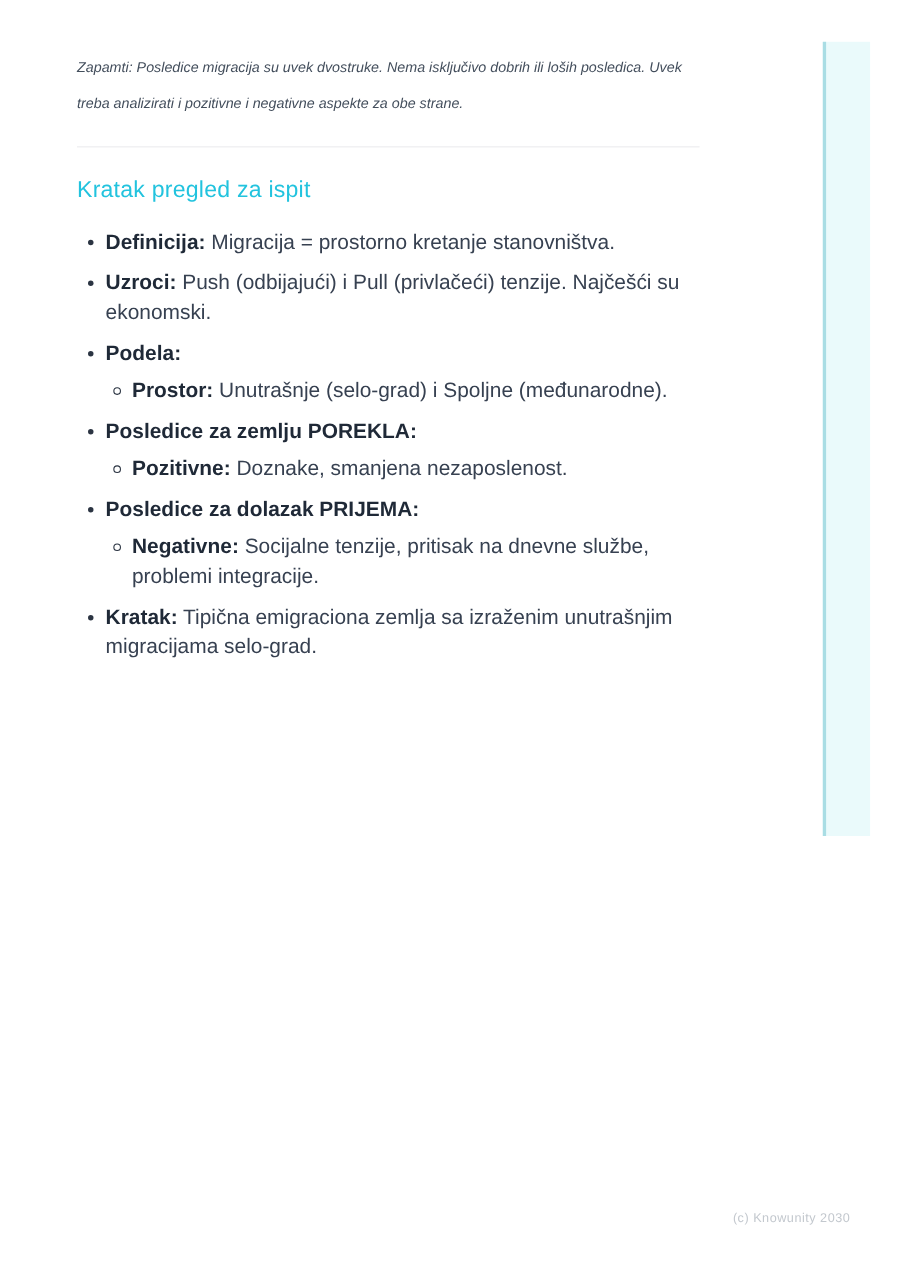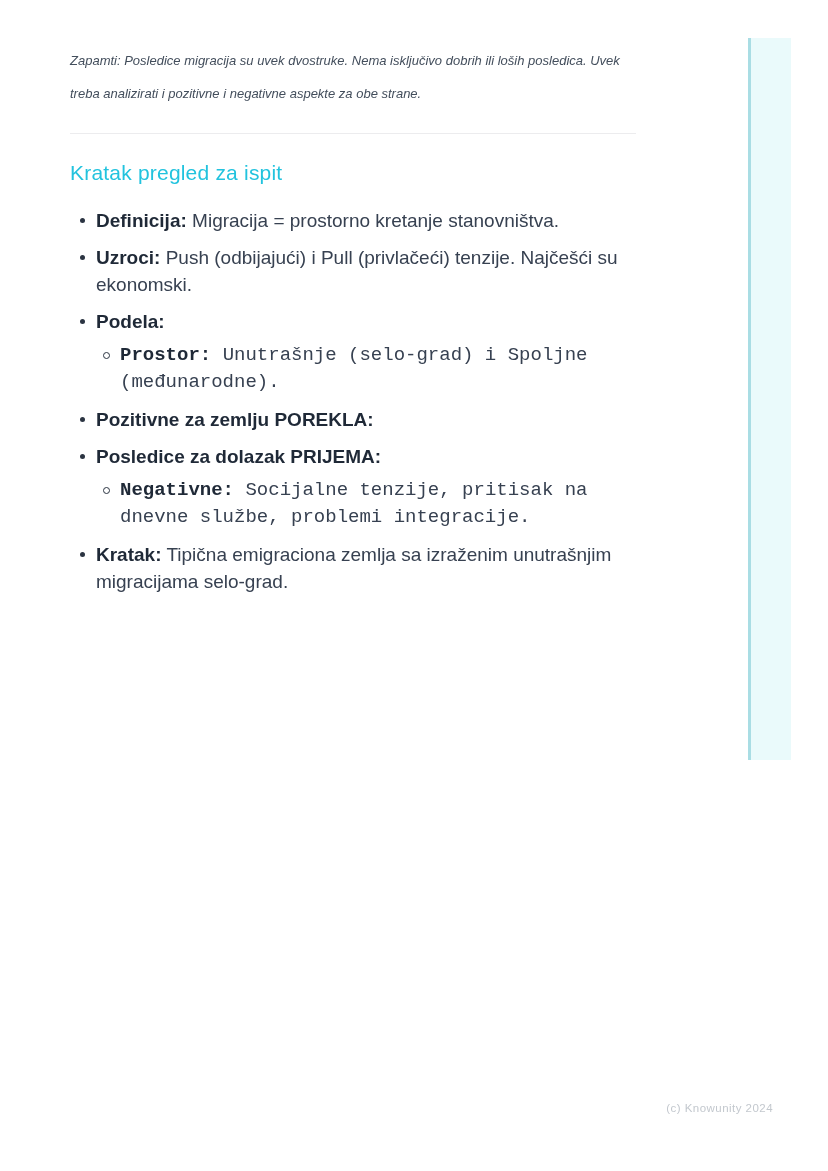--- a/index.html
+++ b/index.html
@@ -59,21 +59,20 @@
   }
   ul.lvl2{
     list-style:none;
     margin:7px 0 0 0;
     padding:0;
   }
   ul.lvl2 > li{
     position:relative;
     padding-left:24px;
     margin-bottom:7px;
-    font-family:Liberation Mono, monospace;
   }
   .marker.circle{
     left:7px;top:10px;
     width:5px;height:5px;
     border-radius:50%;
     border:1.5px solid #2b3442;
     background:transparent;
   }
   .b{
     font-weight:bold;
@@ -129,22 +128,27 @@
           <li>
             <span class="marker circle"></span>
             <span class="b">Prostor:</span>
             <span>Unutrašnje (selo-grad) i Spoljne (međunarodne).</span>
           </li>
         </ul>
       </li>
 
       <li>
         <span class="marker dot"></span>
-        <span class="b">Pozitivne za zemlju POREKLA:</span>
+        <span class="b">Posledice za zemlju POREKLA:</span>
         <ul class="lvl2">
+          <li>
+            <span class="marker circle"></span>
+            <span class="b">Pozitivne:</span>
+            <span>Doznake, smanjena nezaposlenost.</span>
+          </li>
         </ul>
       </li>
 
       <li>
         <span class="marker dot"></span>
         <span class="b">Posledice za dolazak PRIJEMA:</span>
         <ul class="lvl2">
           <li>
             <span class="marker circle"></span>
             <span class="b">Negativne:</span>
@@ -157,15 +161,15 @@
         <span class="marker dot"></span>
         <span class="b">Kratak:</span>
         <span>Tipična emigraciona zemlja sa izraženim unutrašnjim migracijama selo-grad.</span>
       </li>
 
     </ul>
   </div>
 
   <div class="side-bar"></div>
 
-  <div class="footer">(c) Knowunity 2024</div>
+  <div class="footer">(c) Knowunity 2030</div>
 
 </div>
 
 </body></html>

